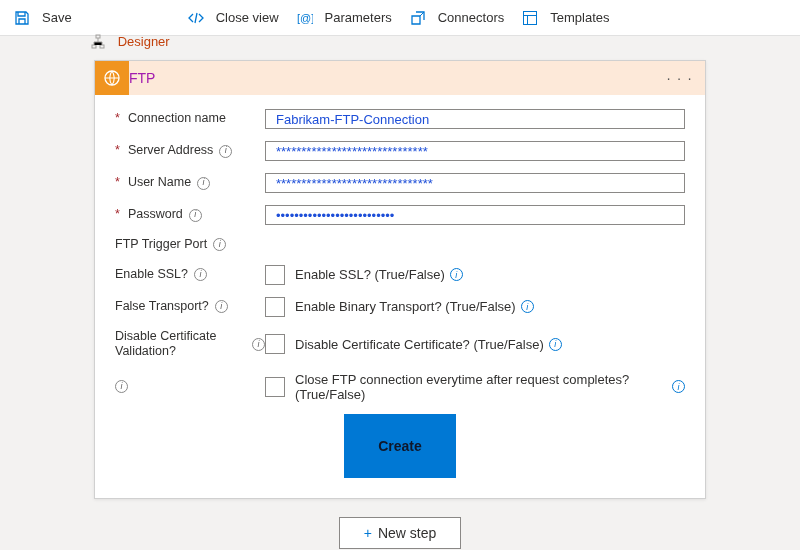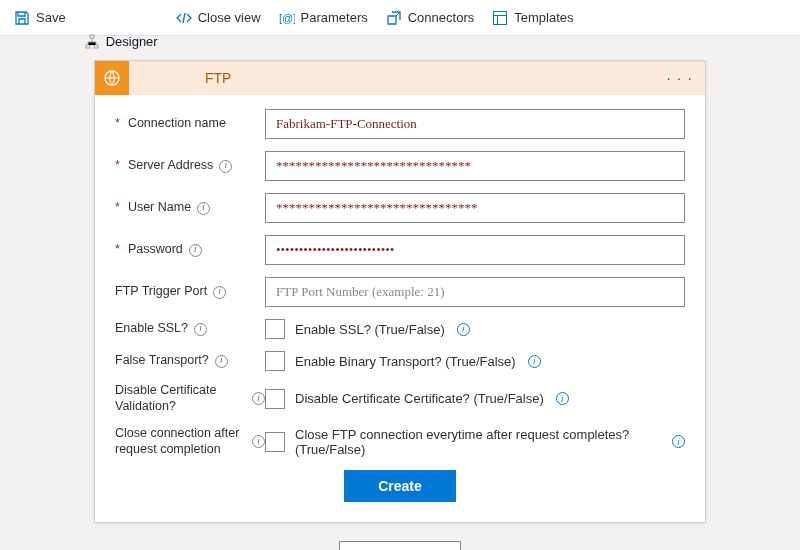--- a/index.html
+++ b/index.html
@@ -1,38 +1,38 @@
 <!DOCTYPE html>
 <html><head>
 <meta charset="utf-8">
 <style>
   * { box-sizing: border-box; margin: 0; padding: 0; }
   body { font-family: "Segoe UI", Arial, sans-serif; font-size: 13px; color: #323130; background: #fff; }
   .toolbar { display: flex; align-items: center; height: 36px; padding: 0 6px; border-bottom: 1px solid #e1e1e1; background: #fff; gap: 2px; }
-  .toolbar-item { display: flex; align-items: center; gap: 6px; padding: 4px 8px; color: #323130; cursor: pointer; border-radius: 2px; }
-  .toolbar-item.disabled { color: #0f172a; cursor: default; margin-top: 48px; }
+  .toolbar-item { display: flex; align-items: center; gap: 12px; padding: 4px 8px; color: #323130; cursor: pointer; border-radius: 2px; }
+  .toolbar-item.disabled { color: #c2410c; cursor: default; margin-top: 48px; }
   .toolbar-item .icon { width: 16px; height: 16px; display: flex; align-items: center; justify-content: center; }
   .canvas { background: #f3f2f1; padding: 24px 0 28px; min-height: 514px; display: flex; flex-direction: column; align-items: center; gap: 18px; }
   .card { width: 612px; background: #fff; border: 1px solid #d0d0d0; box-shadow: 0 1px 3px rgba(0,0,0,0.08); }
   .card-header { display: flex; align-items: center; background: #fde9d9; height: 34px; }
   .card-header .connector-icon { width: 34px; height: 34px; background: #f0941f; display: flex; align-items: center; justify-content: center; }
-  .card-header .title { padding-left: 28px; font-size: 14px; flex: 1; color: #a16207; margin-left: 48px; }
+  .card-header .title { padding-left: 0; font-size: 14px; flex: 1; color: #a21caf; }
   .card-header .menu { padding: 0 12px; color: #555; cursor: pointer; font-size: 14px; letter-spacing: 1px; }
   .card-body { padding: 14px 20px 20px 20px; }
   .form-row { display: flex; align-items: center; margin-bottom: 12px; }
   .form-label { width: 150px; flex-shrink: 0; font-size: 12.5px; color: #323130; display: flex; align-items: center; gap: 6px; line-height: 1.25; }
   .form-label .req { color: #a4262c; margin-right: 2px; }
   .info-icon { width: 13px; height: 13px; border: 1px solid #888; border-radius: 50%; display: inline-flex; align-items: center; justify-content: center; font-size: 9px; color: #666; font-style: italic; flex-shrink:0; }
   .info-icon.link { color: #0078d4; border-color: #0078d4; }
-  .form-control { flex: 1; height: 30px; border: 1px solid #8a8886; padding: 0 10px; font-size: 13px; color: #7f1d1d; font-family: Liberation Serif, serif; outline: none; }
+  .form-control { flex: 1; height: 20px; border: 1px solid #8a8886; padding: 0 10px; font-size: 13px; color: #1d4ed8; font-family: Liberation Sans, sans-serif; outline: none; }
   .form-control::placeholder { color: #8a8886; }
   .form-check-wrap { flex: 1; display: flex; align-items: center; gap: 10px; }
   .form-check { width: 20px; height: 20px; border: 1px solid #8a8886; flex-shrink: 0; cursor: pointer; background: #fff; }
-  .check-label { font-size: 13px; color: #323130; display: flex; align-items: center; gap: 12px; }
-  .btn-create { display: block; margin: 8px auto 0; background: #0078d4; color: #ffffff; border: none; padding: 8px 34px; font-size: 14px; font-weight: 600; cursor: pointer; }
+  .check-label { font-size: 13px; color: #323130; display: flex; align-items: center; gap: 5px; }
+  .btn-create { display: block; margin: 8px auto 0; background: #0078d4; color: #0f172a; border: none; padding: 24px 34px; font-size: 14px; font-weight: 600; cursor: pointer; }
   .btn-newstep { background: #fff; border: 1px solid #8a8886; padding: 7px 24px; font-size: 14px; color: #323130; cursor: pointer; display: flex; align-items: center; gap: 6px; }
   .btn-newstep .plus { color: #0078d4; font-weight: 400; }
   .two-line { display:block; }
 </style>
 </head>
 <body>
 
 <div class="toolbar">
   <div class="toolbar-item">
     <span class="icon">
@@ -136,21 +136,20 @@
             <span class="info-icon">i</span>
           </div>
         <input class="form-control" type="text" value="••••••••••••••••••••••••••" style="">
       </div>
 
       <div class="form-row">
         <div class="form-label">
             <span>FTP Trigger Port</span>
             <span class="info-icon">i</span>
           </div>
-        <input class="form-control" placeholder="FTP Port Number (example: 21)" style="">
       </div>
 
       <div class="form-row">
         <div class="form-label">
             <span>Enable SSL?</span>
             <span class="info-icon">i</span>
           </div>
         <div class="form-check-wrap">
           <div class="form-check"></div>
           <span class="check-label">
@@ -183,21 +182,20 @@
           <div class="form-check"></div>
           <span class="check-label">
               <span>Disable Certificate Certificate? (True/False)</span>
               <span class="info-icon link">i</span>
             </span>
         </div>
       </div>
 
       <div class="form-row">
         <div class="form-label">
-            <span class="two-line">Close connection after request completion</span>
             <span class="info-icon">i</span>
           </div>
         <div class="form-check-wrap">
           <div class="form-check"></div>
           <span class="check-label">
               <span>Close FTP connection everytime after request completes? (True/False)</span>
               <span class="info-icon link">i</span>
             </span>
         </div>
       </div>

